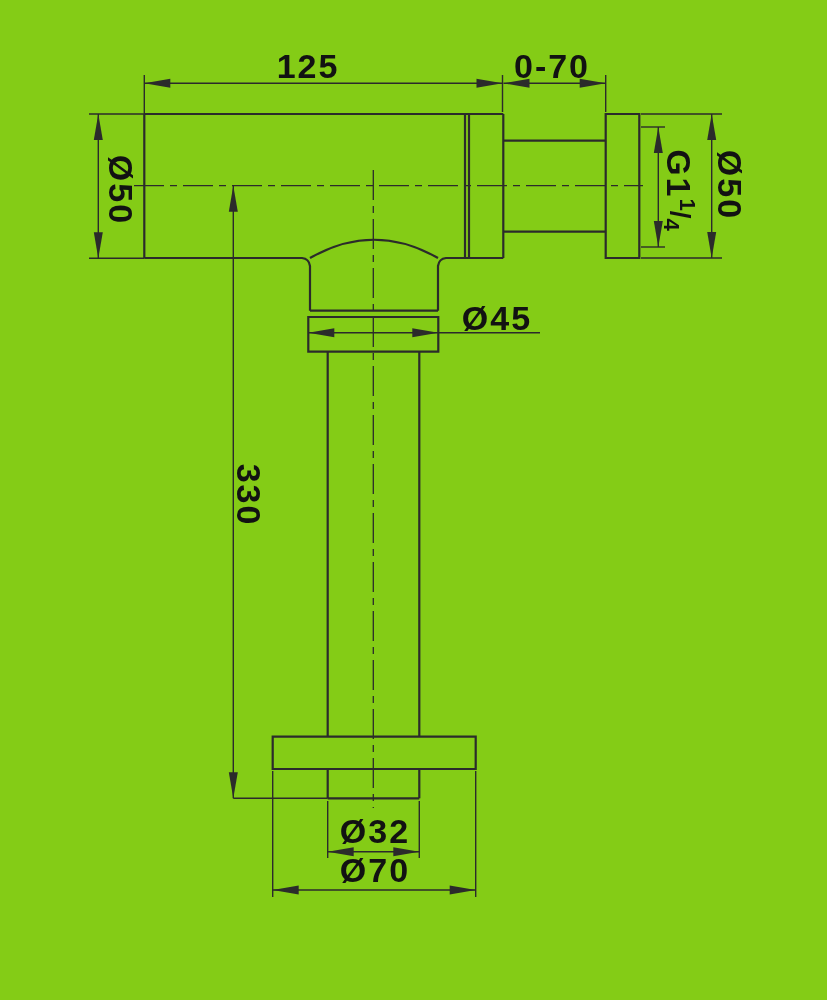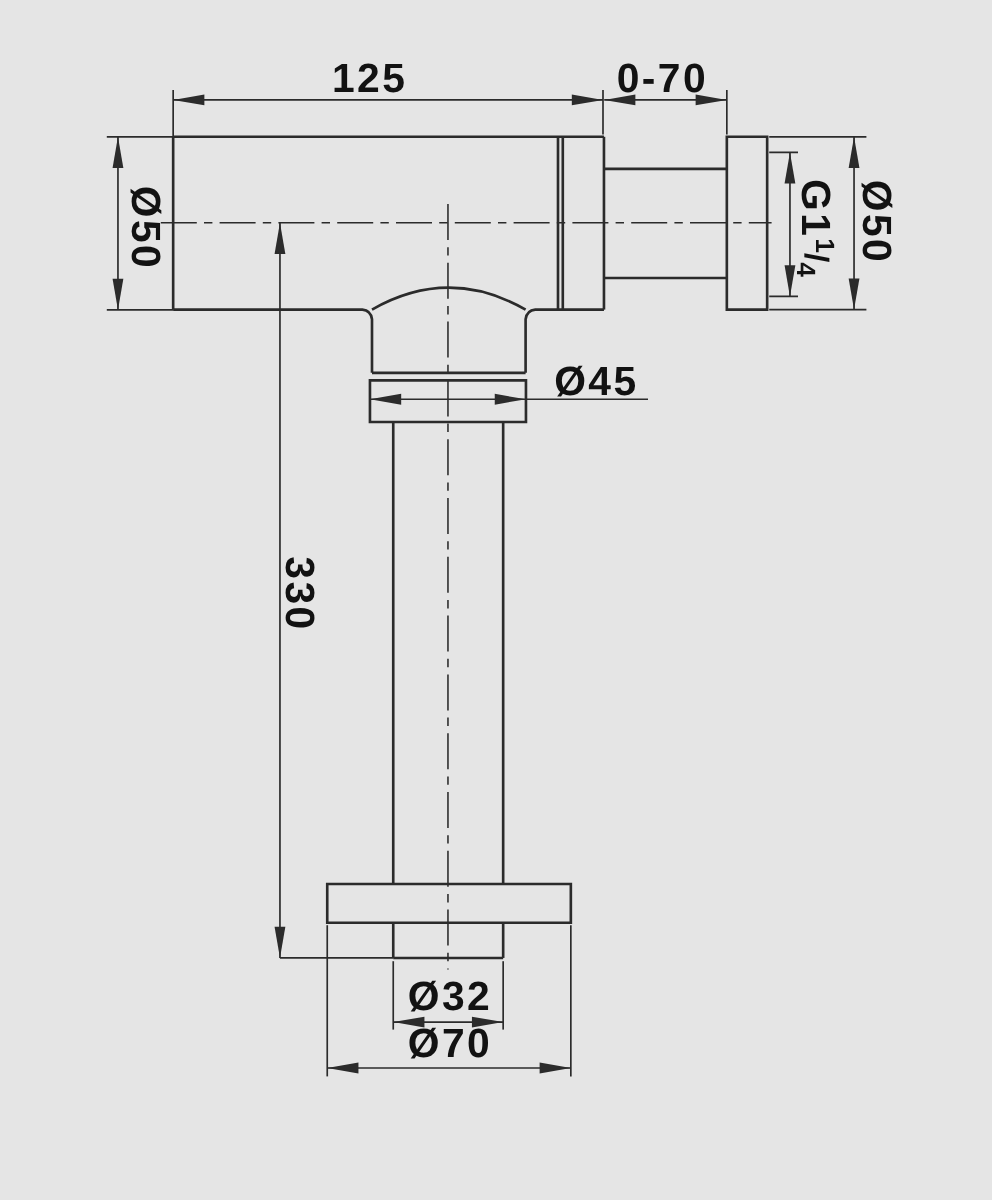--- a/index.html
+++ b/index.html
@@ -1,16 +1,16 @@
 <!DOCTYPE html>
 <html><head>
 <meta charset="utf-8">
 <style>
   html,body{margin:0;padding:0;background:#ffffff;}
-  .stage{width:827px;height:1000px;position:relative;background:#e5e5e5;overflow:hidden;}
+  .stage{width:827px;height:1000px;position:relative;background:#84cc16;overflow:hidden;}
   svg{display:block;}
   .outline{stroke:#2b2b2b;stroke-width:2.2;fill:none;stroke-linecap:butt;}
   .thin{stroke:#2b2b2b;stroke-width:1.4;fill:none;stroke-linecap:butt;}
   .cl{stroke:#2b2b2b;stroke-width:1.3;fill:none;stroke-dasharray:30 6 7 6;}
   .arrow{fill:#2b2b2b;stroke:none;}
   text{font-family:"Liberation Sans","DejaVu Sans",sans-serif;font-weight:700;font-size:34px;
        fill:#121212;letter-spacing:2px;}
   .frac-n,.frac-d{font-size:22px;letter-spacing:0;}
   .frac-s{font-size:28px;letter-spacing:0;}
 </style>

